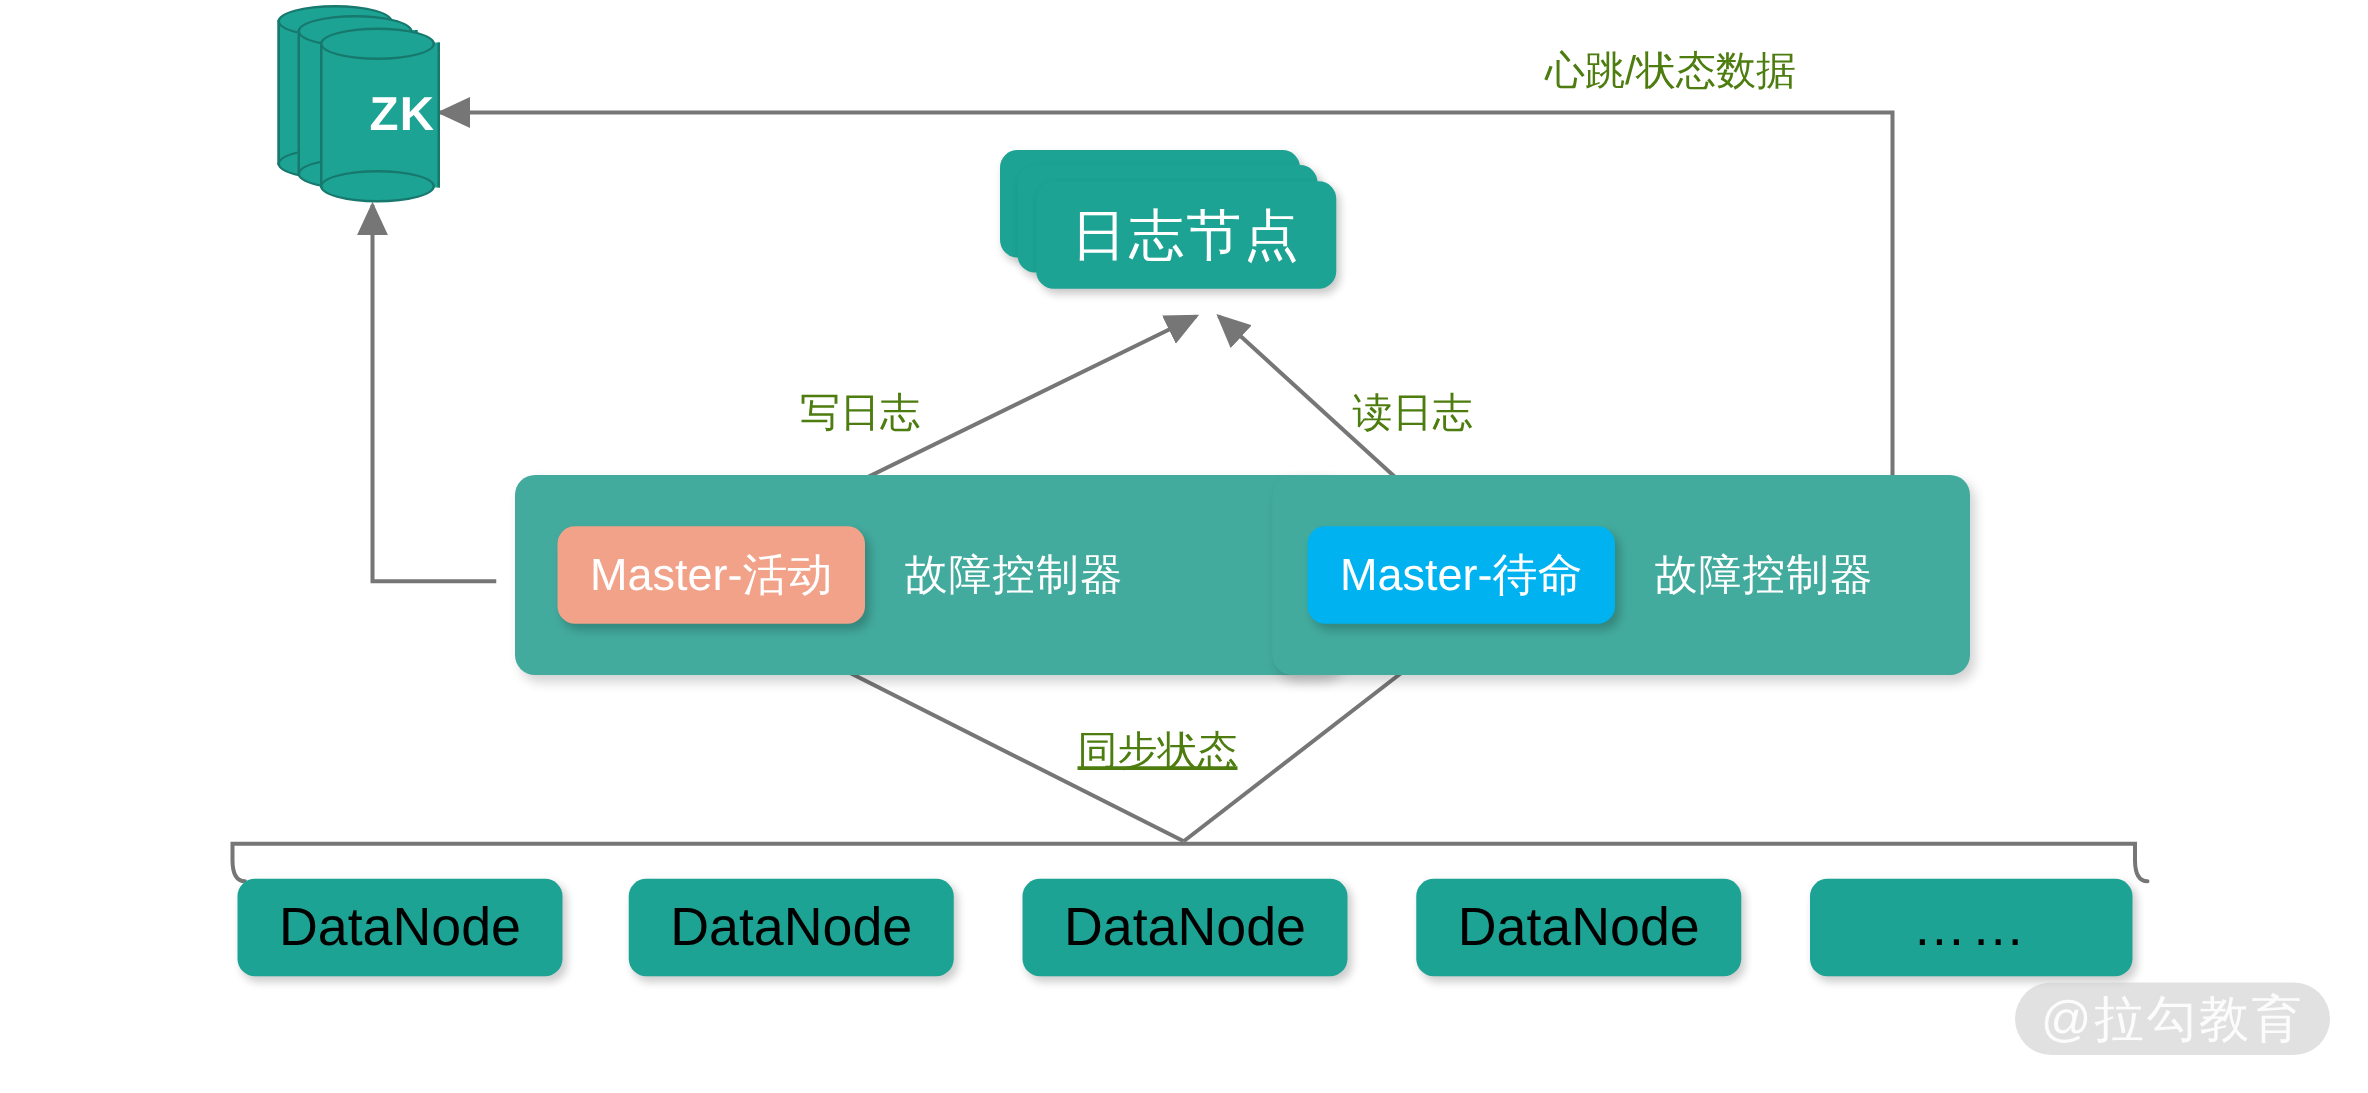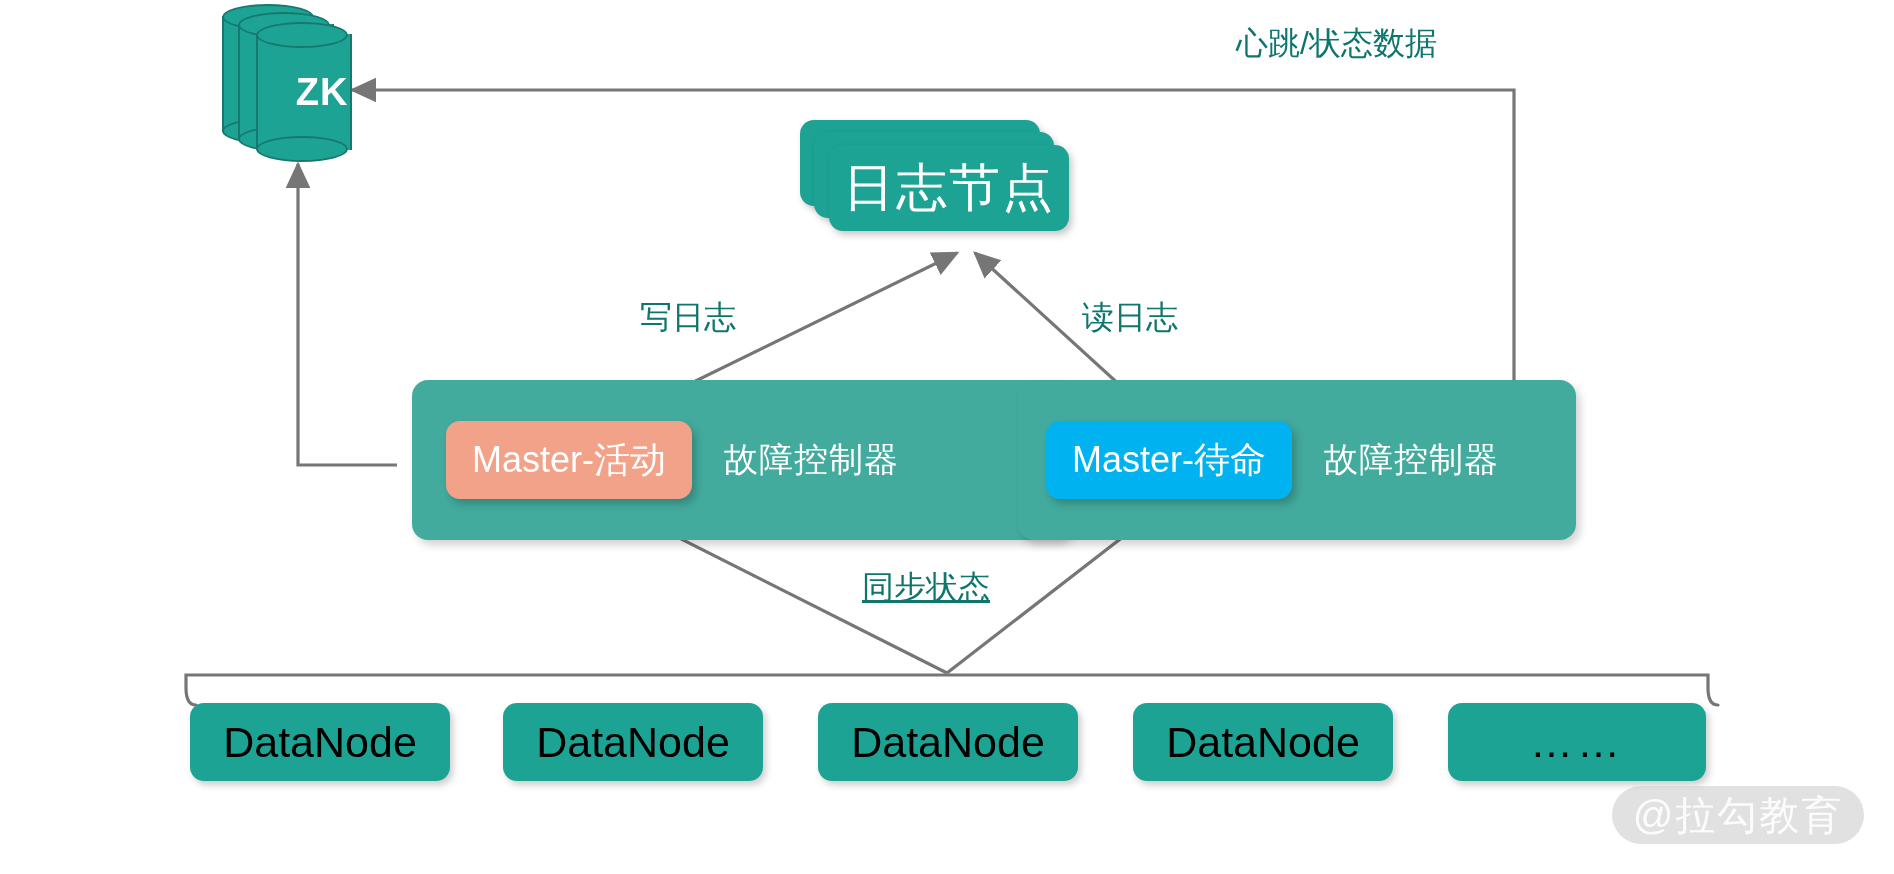--- a/index.html
+++ b/index.html
@@ -56,21 +56,21 @@
     position: absolute; width: 240px; height: 86px; border-radius: 14px;
     background: #1CA394;
     box-shadow: 3px 4px 7px rgba(0,0,0,0.22);
   }
   #jcard1 { left: 0px;  top: 0px; }
   #jcard2 { left: 14px; top: 12px; }
   #jcard3 { left: 29px; top: 25px; }
   #journal-label {
     position: absolute; left: 29px; top: 25px; width: 240px; height: 86px;
     display: flex; align-items: center; justify-content: center;
-    color: #ffffff; font-size: 51px; letter-spacing: 2px;
+    color: #ffffff; font-size: 44px; letter-spacing: 2px;
   }
 
   
   .fc-box {
     position: absolute; height: 160px; border-radius: 16px;
     background: #43AB9E;
     box-shadow: 4px 5px 9px rgba(0,0,0,0.18);
     display: flex; align-items: center;
   }
   #fc-active  { left: 412px;  top: 380px; width: 659px; }
@@ -99,21 +99,21 @@
     box-shadow: 3px 4px 7px rgba(0,0,0,0.20);
   }
   #dn-0 { left: 190px;  }
   #dn-1 { left: 503px;  }
   #dn-2 { left: 818px;  }
   #dn-3 { left: 1133px; }
   #dn-4 { left: 1448px; width: 258px; letter-spacing: 4px; }
 
   
   .edge-label {
-    position: absolute; color: #0f766e; font-size: 32px; white-space: nowrap;
+    position: absolute; color: #4d7c0f; font-size: 32px; white-space: nowrap; margin-top: 13px;
   }
   #label-heartbeat { left: 1236px; top: 22px; }
   #label-write     { left: 640px;  top: 296px; }
   #label-read      { left: 1082px; top: 296px; }
   #label-sync      { left: 862px;  top: 566px; text-decoration: underline; }
 
   
   #watermark {
     position: absolute; left: 1612px; top: 786px;
     width: 252px; height: 58px; border-radius: 29px;

